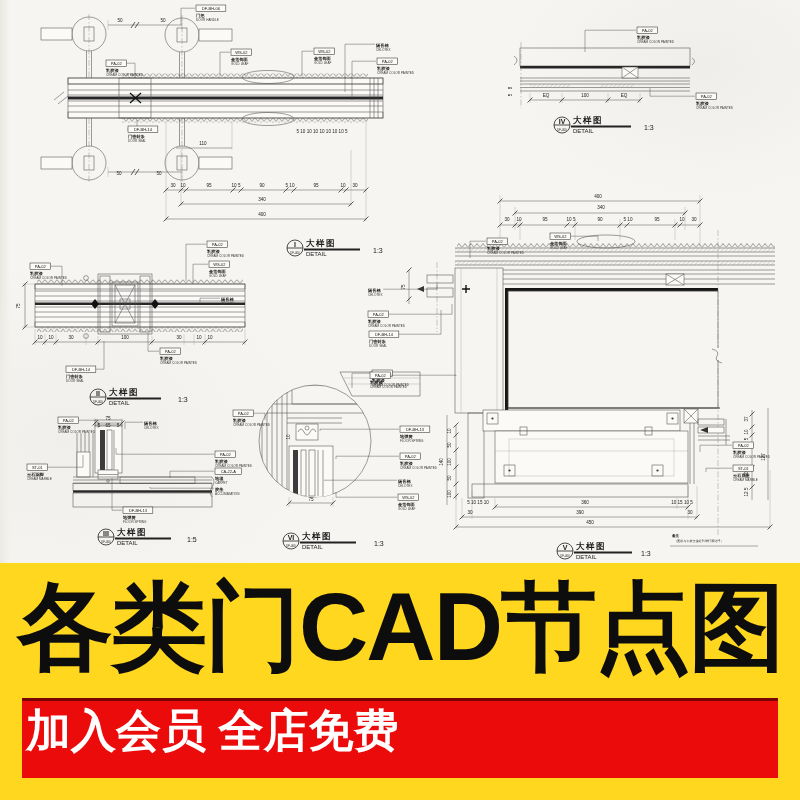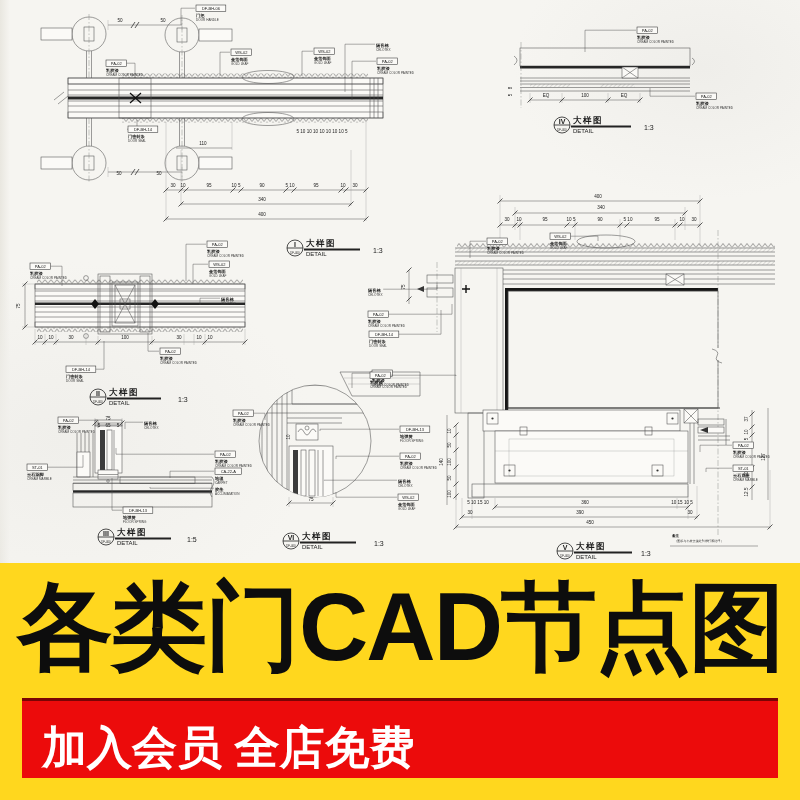--- a/index.html
+++ b/index.html
@@ -33,22 +33,22 @@
   .tt{font-size:8.5px;font-weight:bold;letter-spacing:1.5px;}
   .td{font-size:6px;}
   .ts{font-size:7px;}
   .nt1{font-size:3.6px;font-weight:bold;}
   .nt2{font-size:3.1px;fill:#333;}
   
   .banner{position:absolute;top:563px;left:0;width:800px;height:306px;background:#ffd71e;}
   .banner-title{margin:0;padding-top:14px;text-align:center;font-size:96px;font-weight:900;
     color:#0d0d0d;letter-spacing:-2px;line-height:1.05;white-space:nowrap;}
   .ribbon{position:absolute;left:22px;right:22px;top:135px;height:80px;background:#ec0b0b;
-    border-top:3px solid rgba(30,0,0,.55);display:flex;align-items:flex-end;
-    justify-content:space-between;padding:0 20px;box-sizing:border-box;}
+    border-top:3px solid rgba(30,0,0,.55);display:flex;align-items:flex-start;
+    justify-content:space-between;padding:0 4px;box-sizing:border-box;}
   .ribbon span{font-size:45px;font-weight:700;color:#ffffff;white-space:nowrap;}
 </style>
 </head>
 <body>
 
 <div class="stage">
   <div class="paper"></div>
 
   <svg width="800" height="565" viewBox="0 0 800 565">
     <defs>

